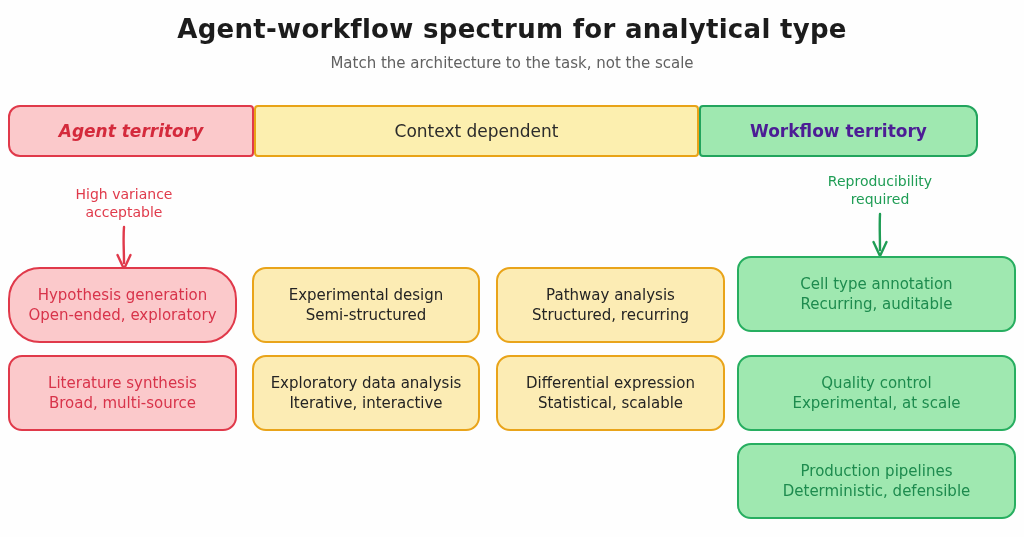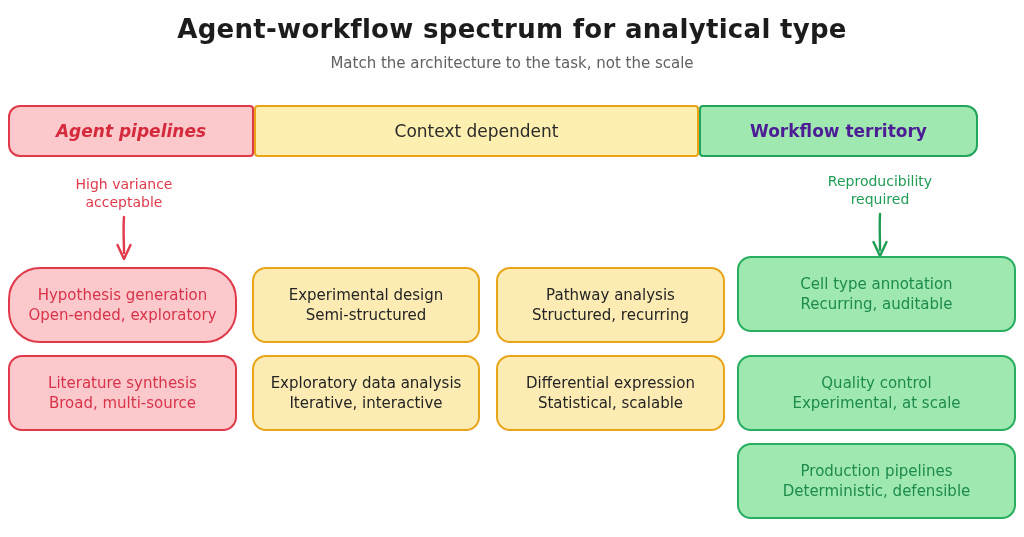--- a/index.html
+++ b/index.html
@@ -135,26 +135,26 @@
 </style>
 </head>
 <body>
 
 <div id="canvas">
 
   <div class="title">Agent-workflow spectrum for analytical type</div>
   <div class="subtitle">Match the architecture to the task, not the scale</div>
 
   <div class="spectrum">
-    <div class="seg seg-red" style="width:246px">Agent pipelines</div>
+    <div class="seg seg-red" style="width:246px">Agent territory</div>
     <div class="seg seg-yellow" style="width:445px">Context dependent</div>
     <div class="seg seg-green" style="width:279px">Workflow territory</div>
   </div>
 
-  <div class="annotation anno-red" style="left:48px; top:175px; width:152px;">
+  <div class="annotation anno-red" style="left:48px; top:185px; width:152px;">
     <span class="anno-text">High variance
 acceptable</span>
     <svg class="arrow-svg" width="26" height="48" viewBox="0 0 26 48">
       <path d="M13 2 C12 14 13 24 13 38" stroke="#e03a4b" stroke-width="2.4" fill="none" stroke-linecap="round"></path>
       <path d="M6.5 30 L13 44 L19.5 30" stroke="#e03a4b" stroke-width="2.4" fill="none" stroke-linecap="round" stroke-linejoin="round"></path>
     </svg>
   </div>
 
   <div class="annotation anno-green" style="left:800px; top:172px; width:160px;">
     <span class="anno-text">Reproducibility

